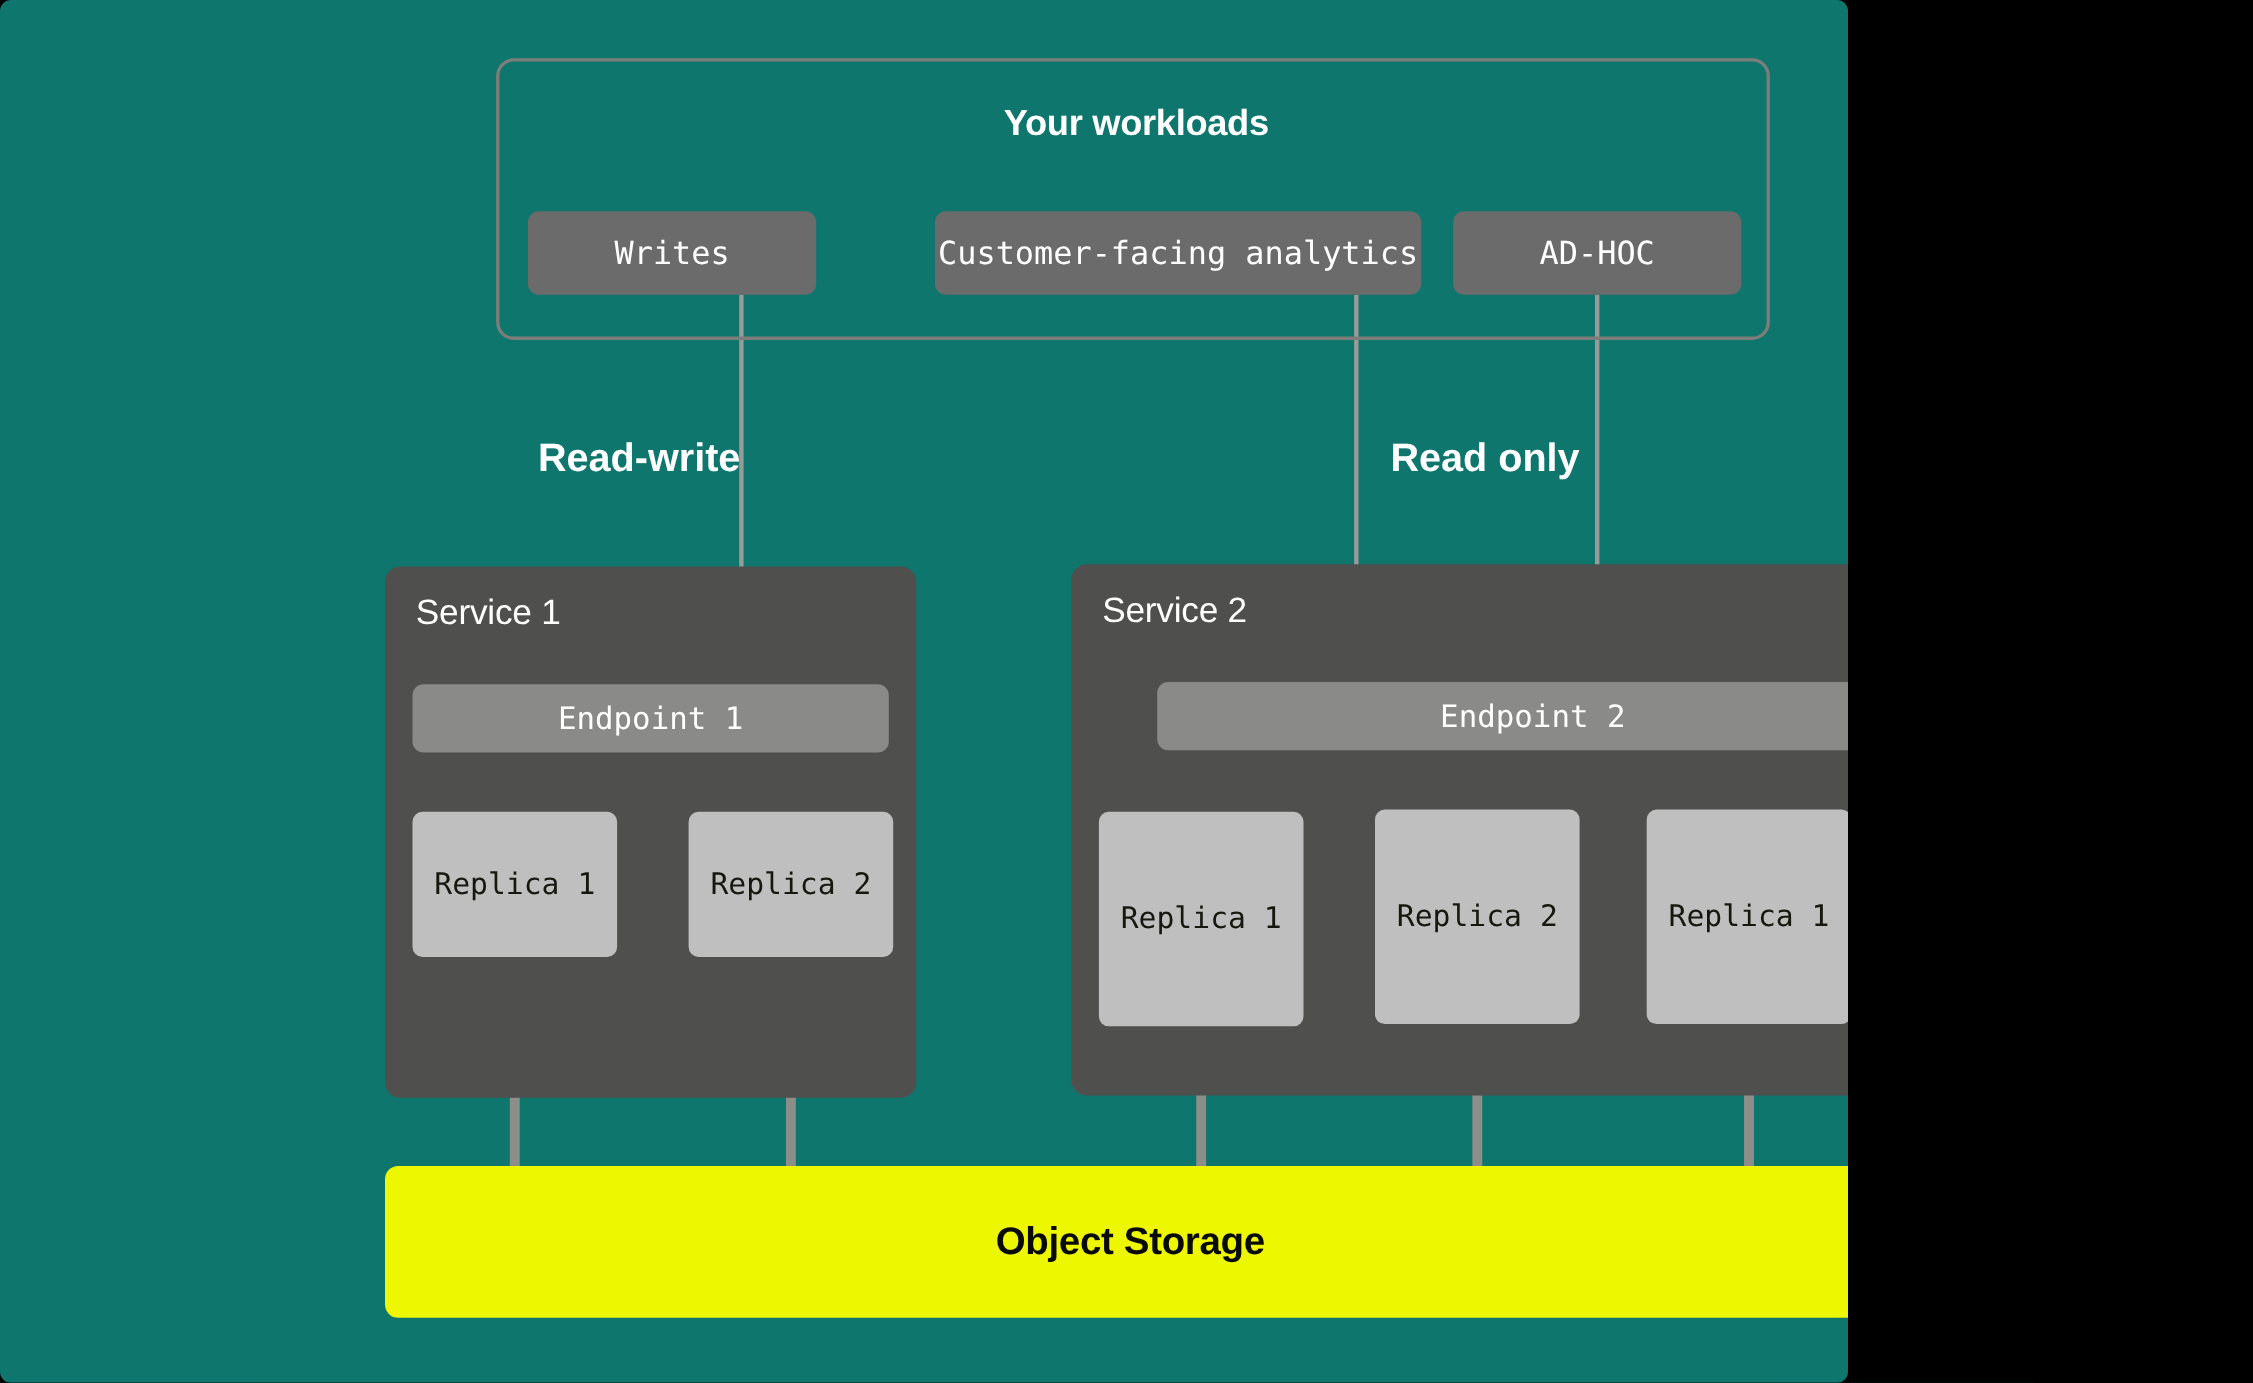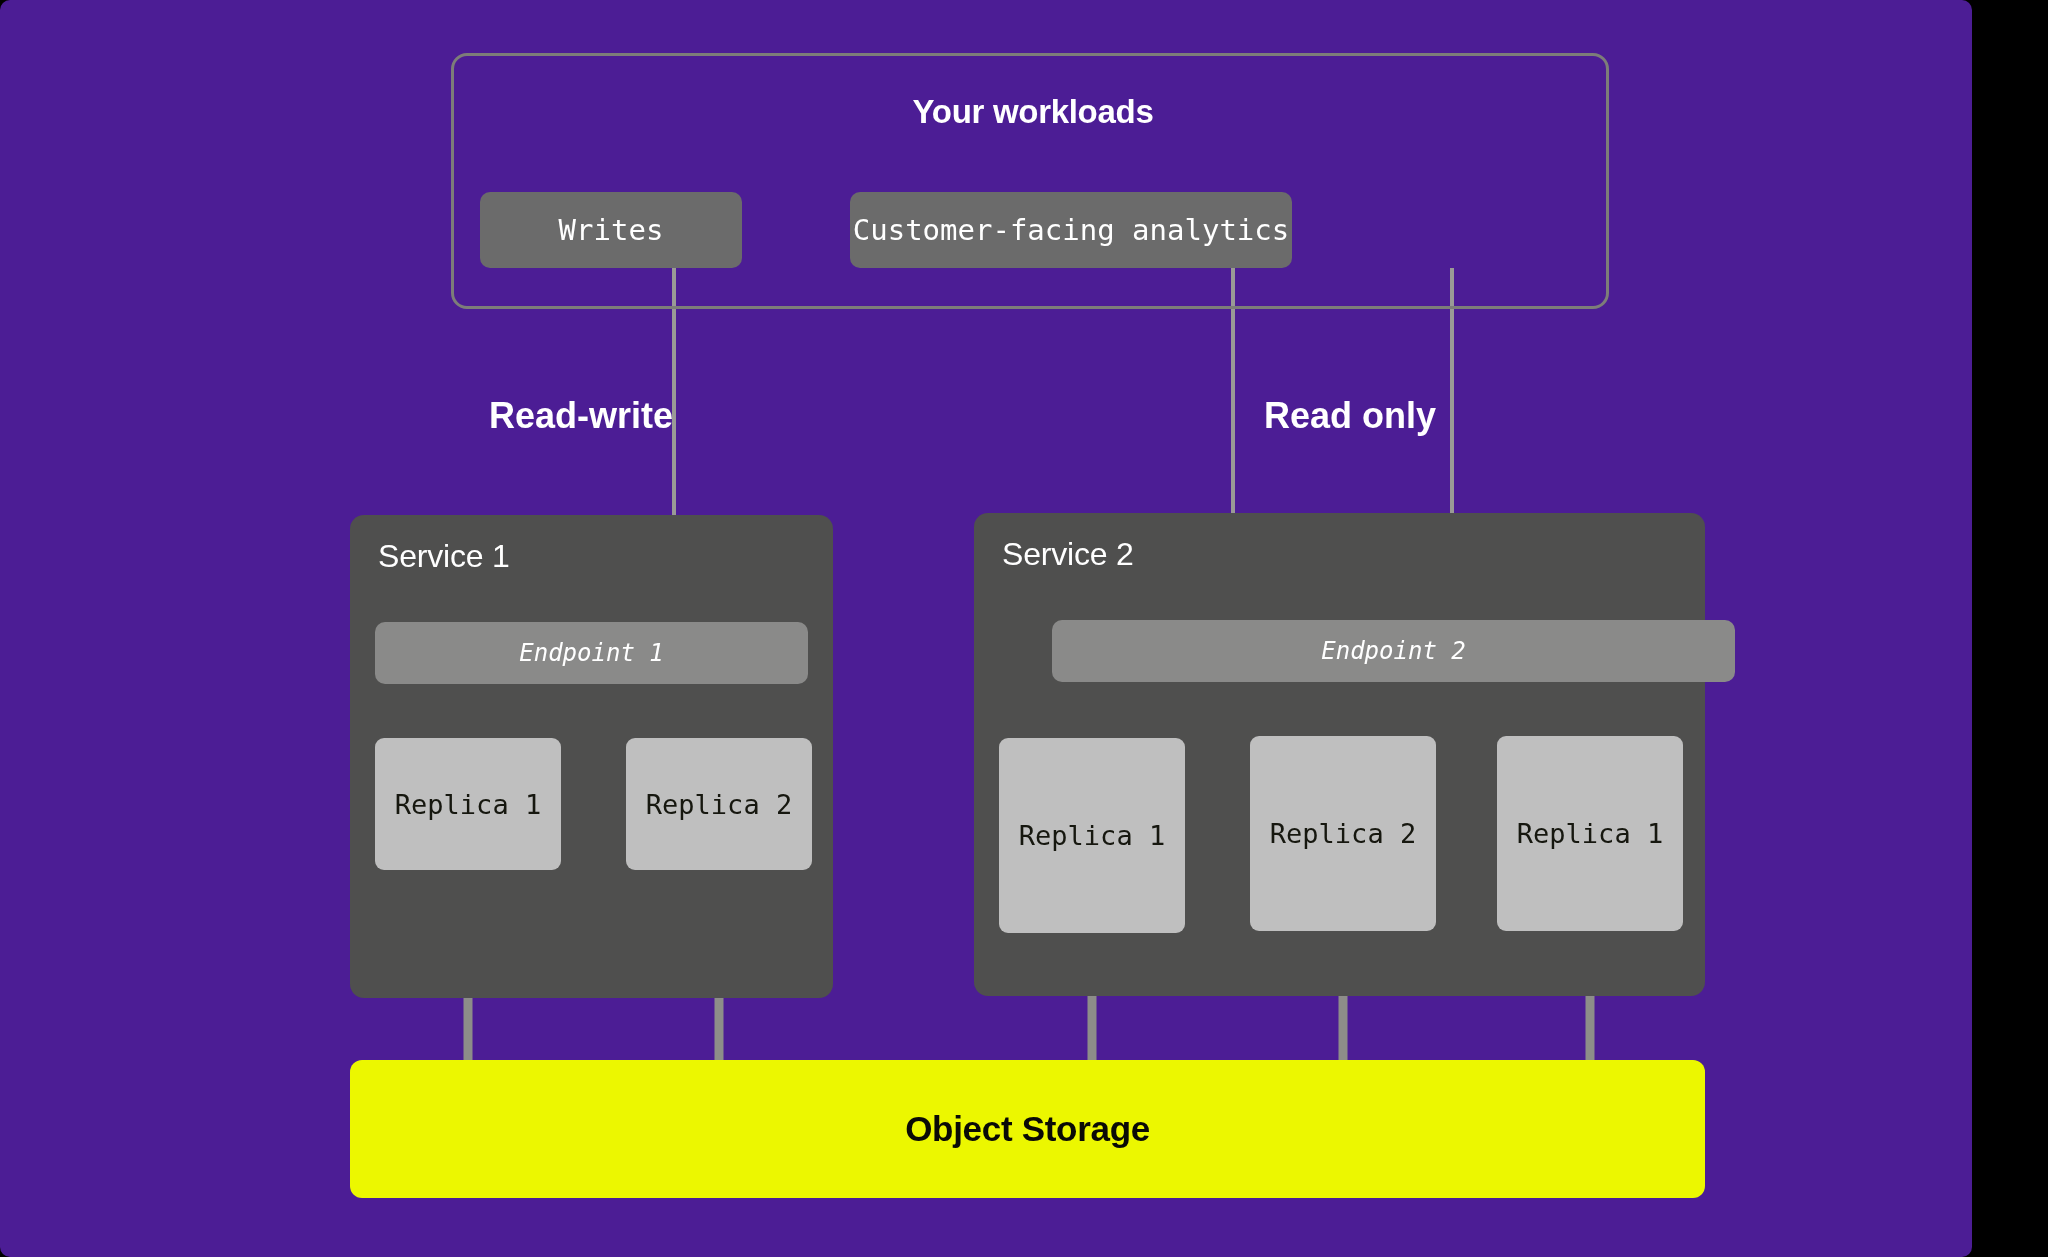--- a/index.html
+++ b/index.html
@@ -8,23 +8,23 @@
     background: #000000;
   }
   body {
     width: 2048px;
     height: 1257px;
     overflow: hidden;
     font-family: "Liberation Sans", sans-serif;
   }
   #canvas {
     position: relative;
-    width: 1972px;
+    width: 1680px;
     height: 1257px;
-    background: #4c1d95;
+    background: #0f766e;
     border-radius: 10px;
     overflow: hidden;
   }
 
   
   #wires {
     position: absolute;
     left: 0; top: 0;
     width: 2048px;
     height: 1257px;
@@ -100,26 +100,25 @@
     letter-spacing: -0.2px;
   }
 
   
   .endpoint {
     position: absolute;
     background: #8a8a89;
     border-radius: 10px;
     color: #ffffff;
     font-family: "DejaVu Sans Mono", "Liberation Mono", monospace;
-    font-size: 24px;
-    display: flex;
-    align-items: center;
-    justify-content: center;
-    box-sizing: border-box;
-    font-style: italic;
+    font-size: 28px;
+    display: flex;
+    align-items: center;
+    justify-content: center;
+    box-sizing: border-box;
   }
   #endpoint-1 { left: 375px;  top: 622px; width: 433px; height: 62px; }
   #endpoint-2 { left: 1052px;  top: 620px; width: 683px; height: 62px; }
 
   
   .replica {
     position: absolute;
     background: #bfbfbf;
     border-radius: 9px;
     color: #16170f;
@@ -182,20 +181,21 @@
     <path d="M1343,666 L1343,1075" stroke="#8d8d89" stroke-width="9" fill="none"></path>
     <path d="M1590,666 L1590,1075" stroke="#8d8d89" stroke-width="9" fill="none"></path>
   </svg>
 
   <div class="workloads-frame">
     <div class="workloads-title">Your workloads</div>
   </div>
 
   <div class="pill" id="pill-writes">Writes</div>
   <div class="pill" id="pill-analytics">Customer-facing analytics</div>
+  <div class="pill" id="pill-adhoc">AD-HOC</div>
 
   <div class="edge-label" id="label-read-write">Read-write</div>
   <div class="edge-label" id="label-read-only">Read only</div>
 
   <div class="service" id="service-1">
     <div class="service-title">Service 1</div>
   </div>
   <div class="endpoint" id="endpoint-1">Endpoint 1</div>
   <div class="replica" id="s1-replica-1">Replica 1</div>
   <div class="replica" id="s1-replica-2">Replica 2</div>

